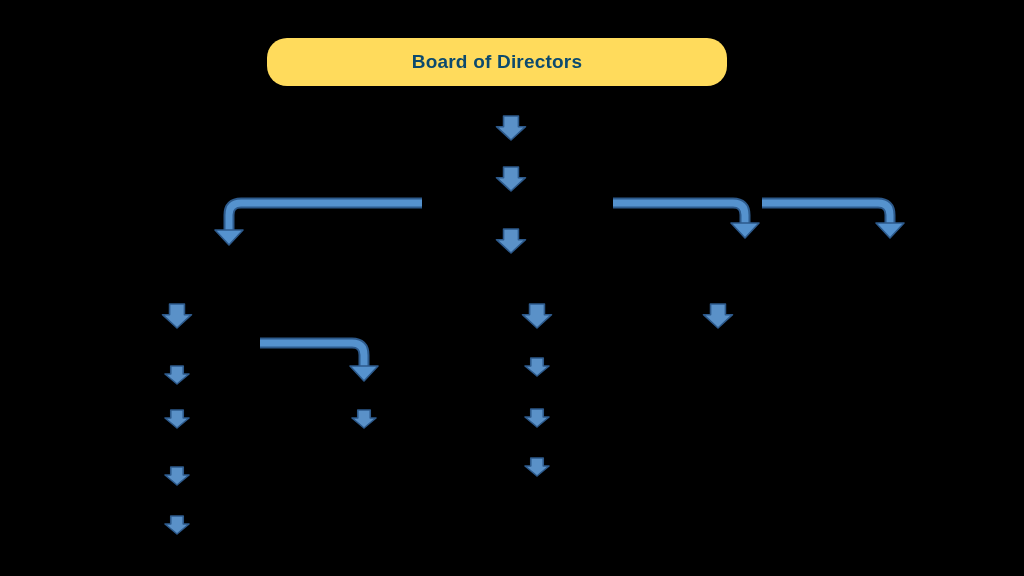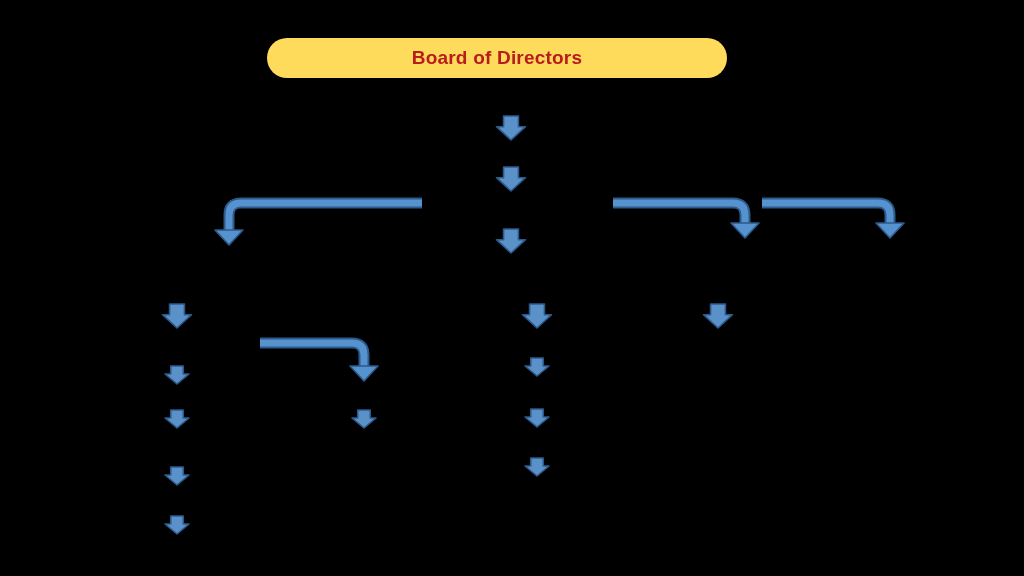--- a/index.html
+++ b/index.html
@@ -31,21 +31,21 @@
   #diagram-layer {
     position: absolute;
     left: 0;
     top: 0;
   }
 </style>
 </head>
 <body>
 
 <div id="canvas">
-  <div id="title-pill" style="left: 267px; top: 38px; width: 460px; height: 40px; background: rgb(255, 219, 92); color: #b91c1c;">
+  <div id="title-pill" style="left: 267px; top: 38px; width: 460px; height: 48px; background: rgb(255, 219, 92); color: #0c4a6e;">
     <span>Board of Directors</span>
   </div>
   <svg id="diagram-layer" width="1024" height="576" viewBox="0 0 1024 576">
       <path d="M 503.56 116 L 518.44 116 L 518.44 126.7 L 525.5 126.7 L 511 140 L 496.5 126.7 L 503.56 126.7 Z" fill="#5A91C8" stroke="#2D5A8C" stroke-width="1.6" stroke-linejoin="round"></path>
       <path d="M 503.56 167 L 518.44 167 L 518.44 177.7 L 525.5 177.7 L 511 191 L 496.5 177.7 L 503.56 177.7 Z" fill="#5A91C8" stroke="#2D5A8C" stroke-width="1.6" stroke-linejoin="round"></path>
       <path d="M 503.56 229 L 518.44 229 L 518.44 239.7 L 525.5 239.7 L 511 253 L 496.5 239.7 L 503.56 239.7 Z" fill="#5A91C8" stroke="#2D5A8C" stroke-width="1.6" stroke-linejoin="round"></path>
       <path d="M 169.56 304 L 184.44 304 L 184.44 314.7 L 191.5 314.7 L 177 328 L 162.5 314.7 L 169.56 314.7 Z" fill="#5A91C8" stroke="#2D5A8C" stroke-width="1.6" stroke-linejoin="round"></path>
       <path d="M 529.56 304 L 544.44 304 L 544.44 314.7 L 551.5 314.7 L 537 328 L 522.5 314.7 L 529.56 314.7 Z" fill="#5A91C8" stroke="#2D5A8C" stroke-width="1.6" stroke-linejoin="round"></path>
       <path d="M 710.56 304 L 725.44 304 L 725.44 314.7 L 732.5 314.7 L 718 328 L 703.5 314.7 L 710.56 314.7 Z" fill="#5A91C8" stroke="#2D5A8C" stroke-width="1.6" stroke-linejoin="round"></path>
       <path d="M 170.76 366 L 183.24 366 L 183.24 374 L 189 374 L 177 384 L 165 374 L 170.76 374 Z" fill="#5A91C8" stroke="#2D5A8C" stroke-width="1.6" stroke-linejoin="round"></path>

